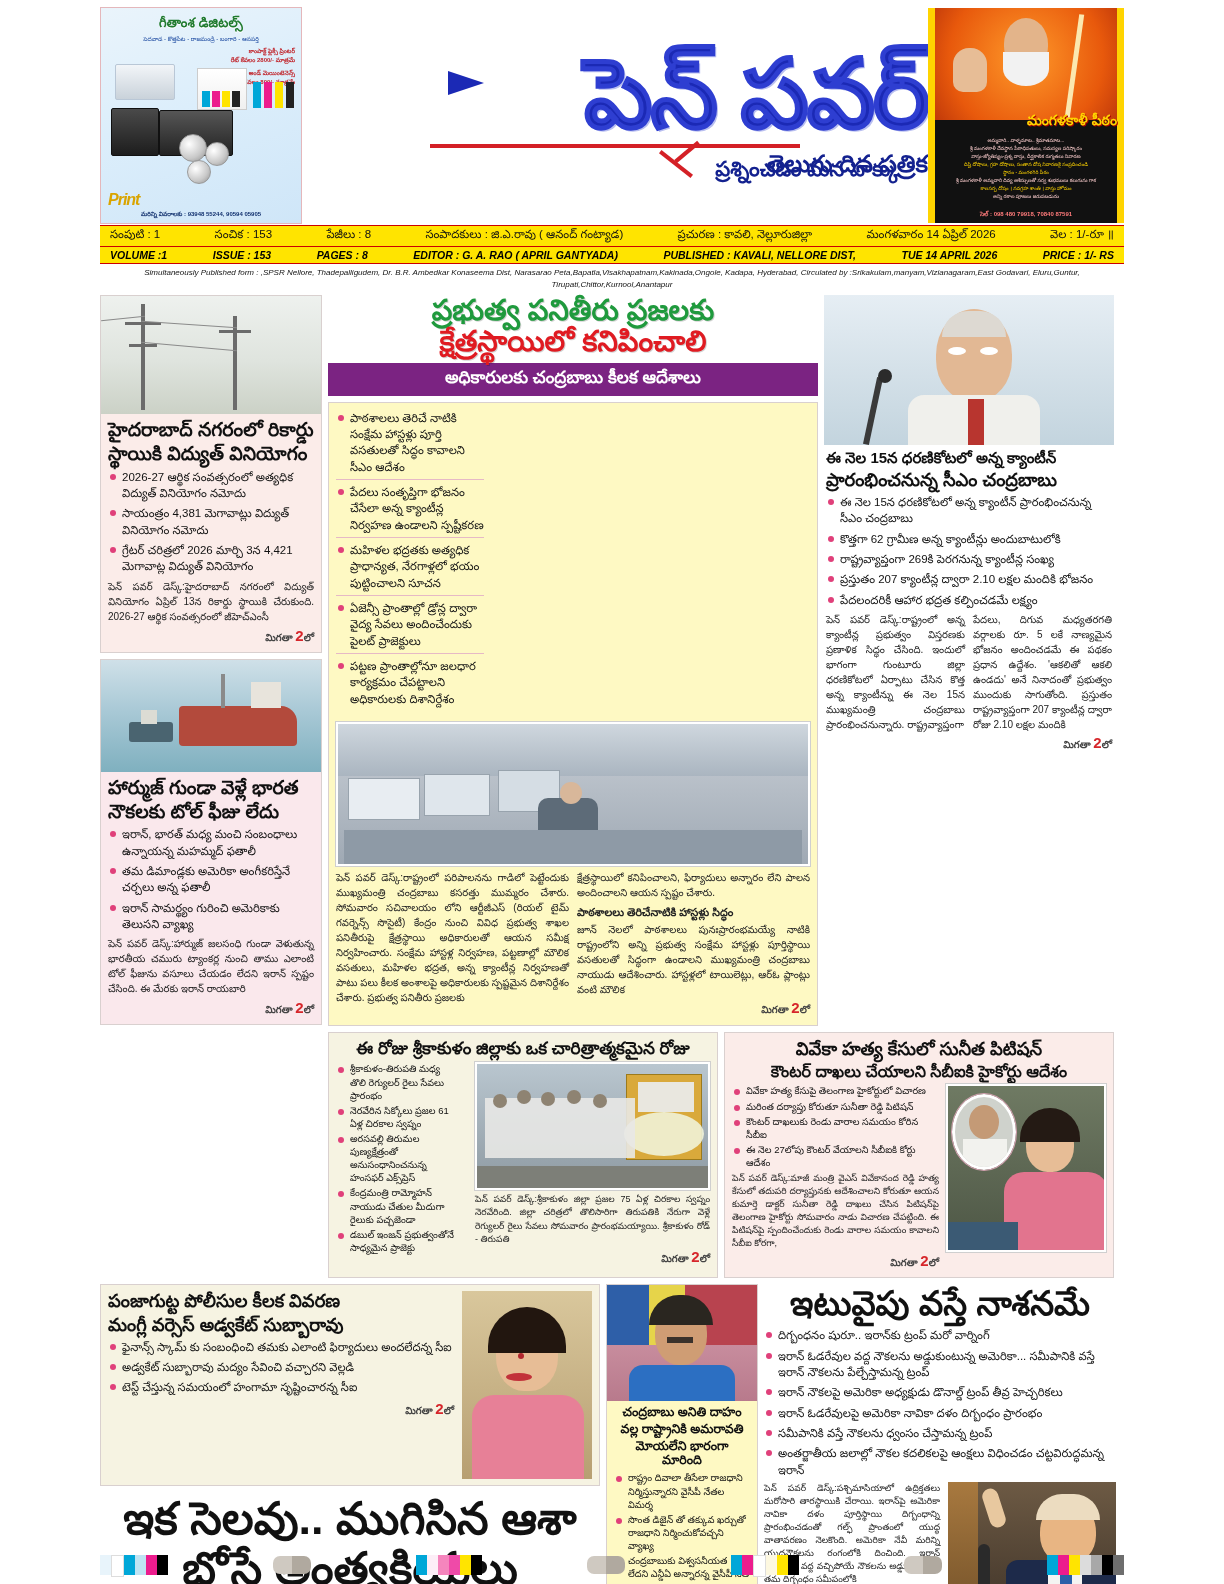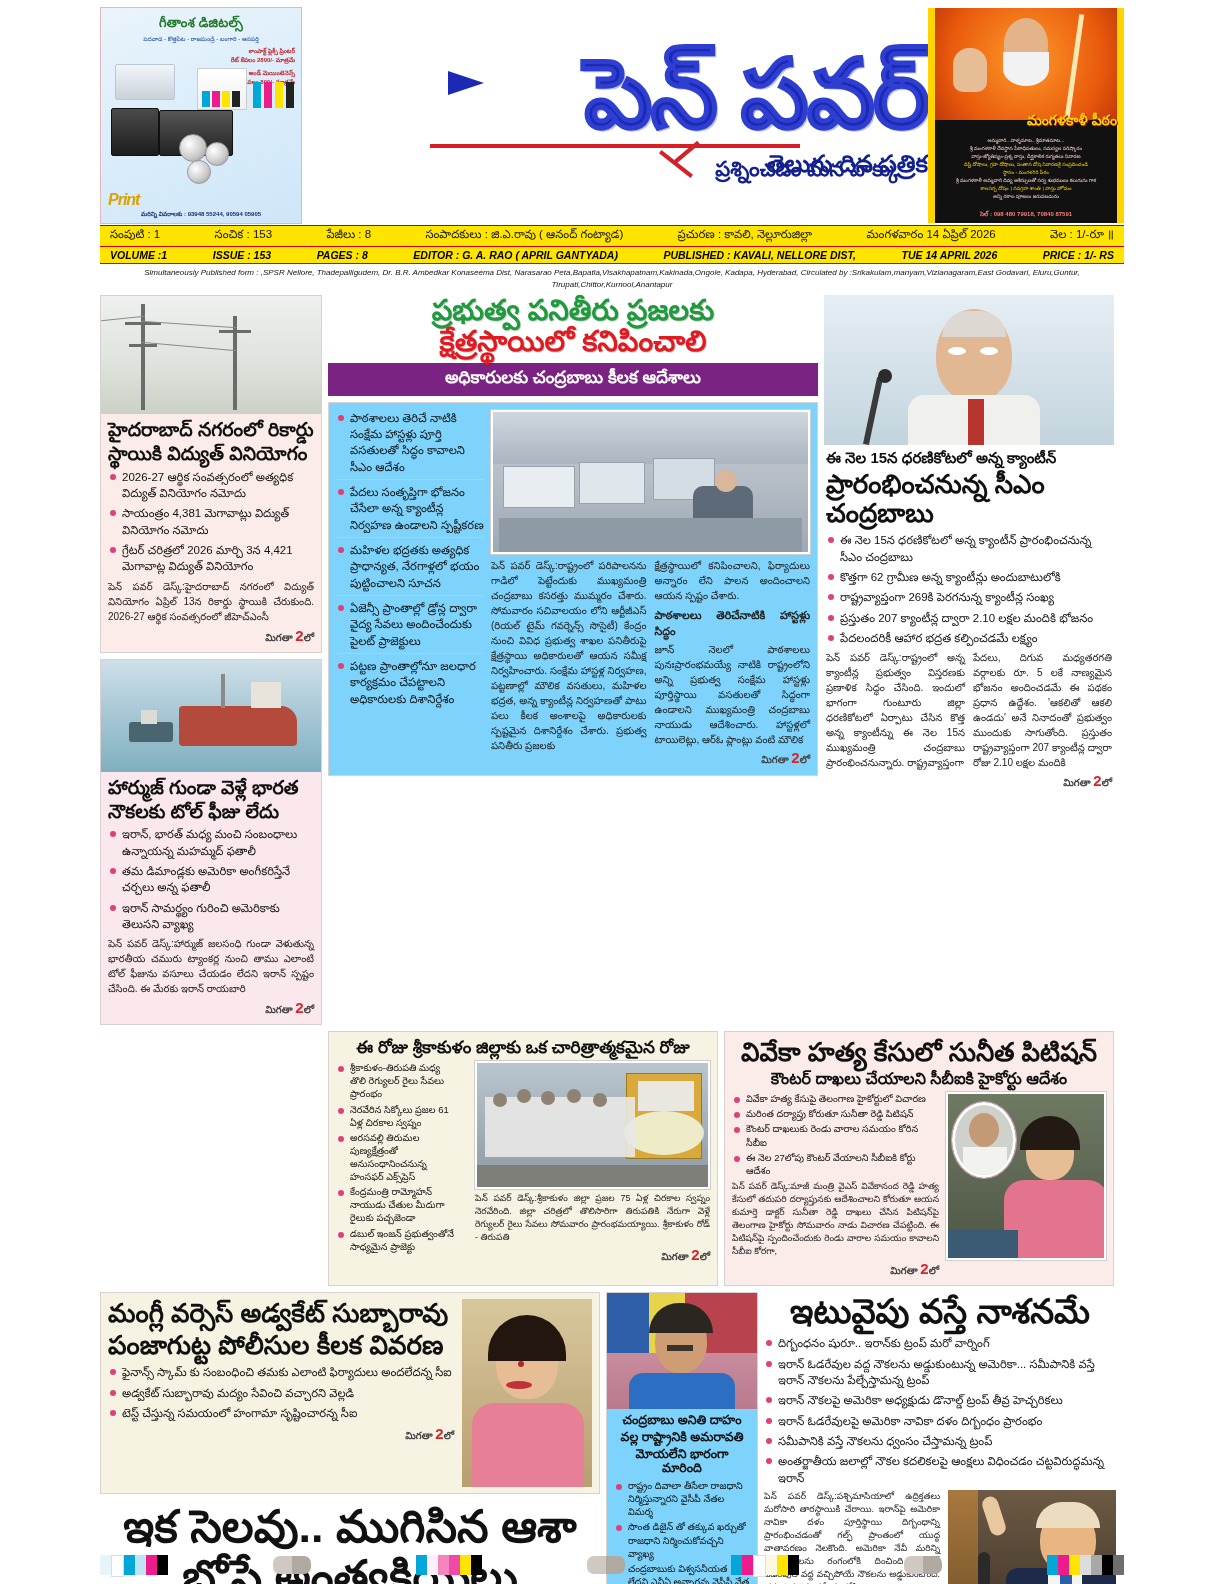--- a/index.html
+++ b/index.html
@@ -68,33 +68,33 @@
   .folio .seg, .folio2 .seg{white-space:nowrap;}
   .simul{margin:0 100px;padding:3px 14px 5px 14px;font-size:8px;font-style:italic;text-align:center;line-height:1.45;color:#111;}
 
   
   .content{margin:0 100px;position:relative;}
   .row{display:flex;gap:6px;margin-bottom:6px;}
   .col{display:flex;flex-direction:column;gap:6px;}
 
   .card{border:1px solid #d9d0cf;padding:6px 7px;box-sizing:border-box;}
   .c-peach{background:#fbece9;}
-  .c-pink{background:#7dd3fc;}
+  .c-pink{background:#fef9c3;flex-direction:column;}
   .c-cream{background:#f6f3e2;}
   .c-rose{background:#fae8ec;}
   .c-white{background:#ffffff;}
 
   h1.hl-green{font-size:29px;color:#1f9a3d;font-weight:bold;text-align:center;margin:0;line-height:1.06;
      text-shadow:1px 1px 0 rgba(0,0,0,.18);}
   h1.hl-red{font-size:29px;color:#e01b22;font-weight:bold;text-align:center;margin:0;line-height:1.06;
      text-shadow:1px 1px 0 rgba(0,0,0,.18);}
   .purple-bar{background:#7b2382;color:#fff;text-align:center;font-size:17px;font-weight:bold;padding:5px 4px;margin-top:6px;}
 
   h2.head{font-size:19px;font-weight:bold;margin:0 0 3px 0;line-height:1.12;color:#111;}
-  h2.head.big{font-size:26px;}
+  h2.head.big{font-size:18px;}
   h2.head.xl{font-size:33px;text-align:center;}
   h2.head.xxl{font-size:45px;text-align:center;line-height:1.04;}
   h2.head.ctr{text-align:center;}
 
   ul.bul{list-style:none;margin:4px 0 4px 0;padding:0;}
   ul.bul li{position:relative;padding-left:14px;font-size:11.5px;line-height:1.42;margin-bottom:4px;color:#111;}
   ul.bul li:before{content:"";position:absolute;left:2px;top:5px;width:6px;height:6px;border-radius:50%;background:#e0407a;}
   ul.bul.small li{font-size:9.5px;line-height:1.38;margin-bottom:2px;}
   ul.bul.sep li{border-bottom:1px solid #e6b9c6;padding-bottom:4px;}
   ul.bul.sep li:last-child{border-bottom:none;}
@@ -419,22 +419,22 @@
           </div>
         </div>
       </div>
     </div>
 
     <div class="row">
 
       <div class="col" style="width:500px">
         <div class="card c-cream" style="display:flex;gap:8px">
           <div style="flex:1">
+            <h2 class="head big">పంజాగుట్ట పోలీసుల కీలక వివరణ</h2>
             <h2 class="head big">మంగ్లీ వర్సెస్ అడ్వకేట్ సుబ్బారావు</h2>
-            <h2 class="head big">పంజాగుట్ట పోలీసుల కీలక వివరణ</h2>
             <ul class="bul">
               <li>ఫైనాన్స్ స్కామ్ కు సంబంధించి తమకు ఎలాంటి ఫిర్యాదులు అందలేదన్న సీఐ</li>
               <li>అడ్వకేట్ సుబ్బారావు మద్యం సేవించి వచ్చారని వెల్లడి</li>
               <li>టెస్ట్ చేస్తున్న సమయంలో హంగామా సృష్టించారన్న సీఐ</li>
             </ul>
             <div class="cont">
               <span>మిగతా</span> <b>2</b><span>లో</span>
             </div>
           </div>
           <div class="ph" style="width:130px;flex:none;height:188px;background:linear-gradient(180deg,#d9c79c,#b79f72)">

